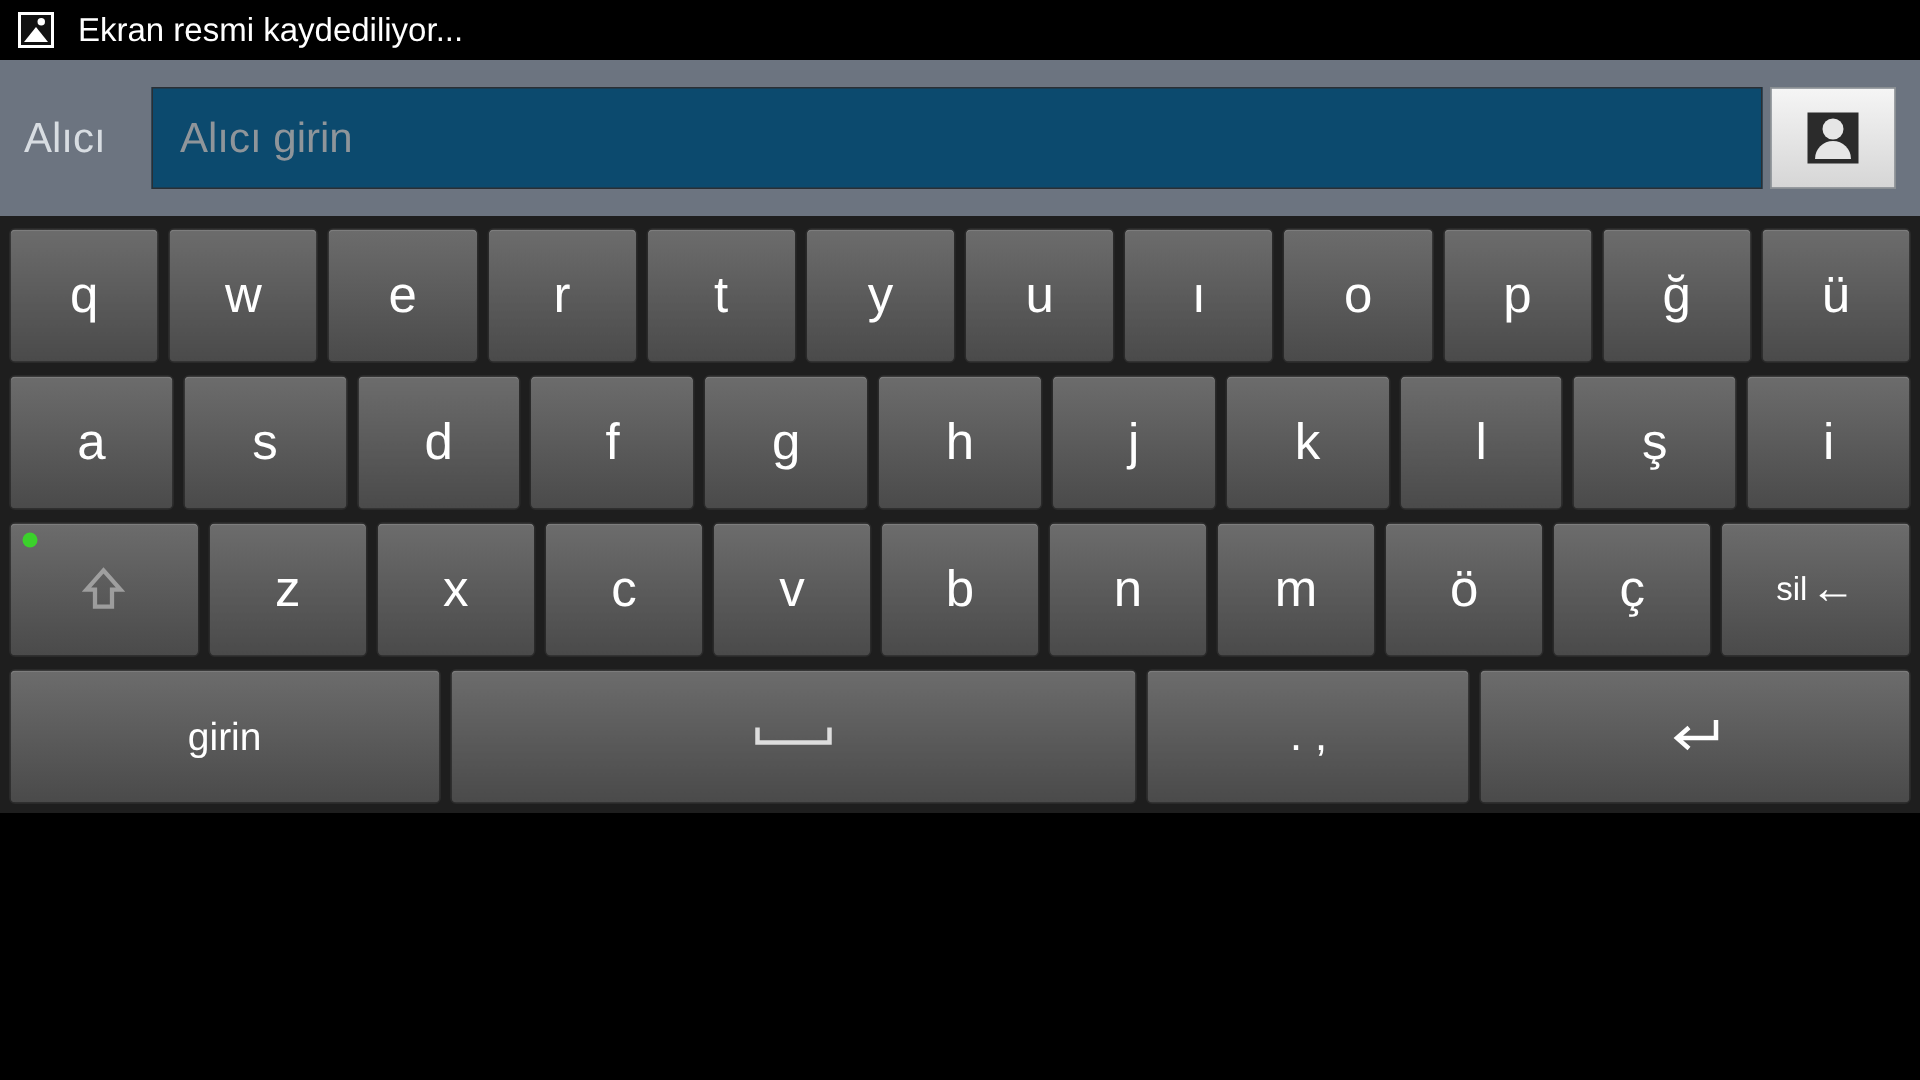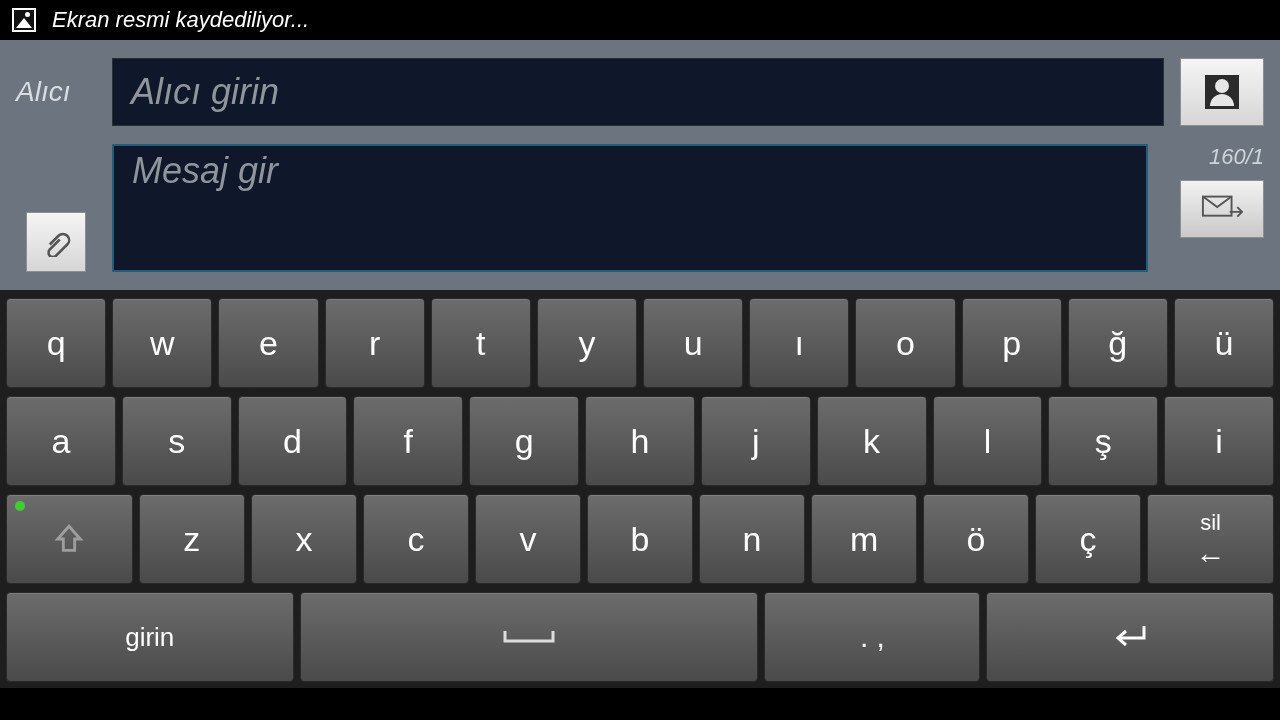--- a/index.html
+++ b/index.html
@@ -1,37 +1,37 @@
 <!DOCTYPE html>
 <html><head>
 <meta charset="utf-8">
 <style>
   * { box-sizing: border-box; margin: 0; padding: 0; }
   html, body { width: 1280px; height: 720px; overflow: hidden; font-family: Arial, Helvetica, sans-serif; background:#000; }
   .statusbar {
-    height: 40px; background:#000; display:flex; align-items:center; padding:0 12px; gap:16px;font-style:italic;
+    height: 40px; background:#000; display:flex; align-items:center; padding:0 12px; gap:16px;
   }
   .statusbar .picicon {
     width:24px; height:24px; border:2px solid #fff; position:relative; background:#111;
   }
   .statusbar .picicon::before{
     content:""; position:absolute; bottom:2px; left:2px; width:0; height:0;
     border-left:8px solid transparent; border-right:8px solid transparent; border-bottom:10px solid #fff;
   }
   .statusbar .picicon::after{
     content:""; position:absolute; top:2px; right:4px; width:5px; height:5px; border-radius:50%; background:#fff;
   }
   .status-text { color:#fff; font-size:22px; }
   .compose {
     background:#6c7480; padding:18px 16px 18px 16px; display:flex; flex-direction:column; gap:18px;
   }
-  .row { display:flex; align-items:stretch; gap:16px;font-style:italic; }
+  .row { display:flex; align-items:stretch; gap:5px; }
   .label { color:#d8dde2; font-size:28px; display:flex; align-items:center; width:80px; }
   .field {
-    flex:1; background:#0f172a; border:1px solid #2a2f34; padding:4px 18px; color:#8f959a; font-size:36px;
+    flex:1; background:#0c4a6e; border:1px solid #2a2f34; padding:14px 18px; color:#8f959a; font-size:28px;
     height:68px; display:flex; align-items:center;
   }
   .field.msg { height:128px; align-items:flex-start; border:2px solid #1e5f7a; }
   .btn {
     width:84px; background:linear-gradient(#f5f5f5,#d6d6d6); border:1px solid #8a8f93; display:flex; align-items:center; justify-content:center;
   }
   .btn.small { height:68px; }
   .btn .contact-icon {
     width:34px; height:34px; background:#2b2b2b; position:relative;
   }
@@ -56,21 +56,21 @@
 
   
   .kbd { background:#1e1e1e; padding:8px 6px 6px 6px; display:flex; flex-direction:column; gap:8px; }
   .krow { display:flex; gap:6px; }
   .key {
     flex:1; height:90px; background:linear-gradient(#6c6c6c,#4a4a4a); border:1px solid #2a2a2a; border-radius:4px;
     color:#fff; font-size:34px; display:flex; align-items:center; justify-content:center; cursor:pointer; user-select:none;
     box-shadow: inset 0 1px 0 rgba(255,255,255,.12);
   }
   .krow3 .shift { flex:1.2; position:relative; }
-  .krow3 .sil   { flex:1.2; flex-direction:column; font-size:22px; gap:2px; }
+  .krow3 .sil   { flex:1.2; flex-direction:row; font-size:22px; gap:2px; }
   .green-dot { position:absolute; top:6px; left:8px; width:10px; height:10px; background:#3bd12b; border-radius:50%; }
   .shift svg { width:34px; height:34px; opacity:.7; }
   .sil .arrow { font-size:30px; line-height:1; }
   .krow4 .wide1 { flex:2; font-size:26px; }
   .krow4 .wide2 { flex:2; font-size:28px; }
   .krow4 .space { flex:3.2; }
   .krow4 .punct { flex:1.5; font-size:30px; }
   .krow4 .enter { flex:2; }
   .space svg { width:60px; height:24px; }
   .enter svg { width:44px; height:30px; }
@@ -87,42 +87,20 @@
   <div class="row">
     <div class="label">Alıcı</div>
     <div class="field">
       <span>Alıcı girin</span>
     </div>
     <div class="btn small">
       <div class="contact-icon"></div>
     </div>
   </div>
 
-  <div class="row">
-    <div class="row2-left">
-      <div class="attach-btn">
-        <svg viewBox="0 0 24 24">
-          <path fill="none" stroke="#555" stroke-width="2" d="M7 14l7-7c2-2 5-2 7 0s2 5 0 7l-9 9c-1.3 1.3-3.7 1.3-5 0s-1.3-3.7 0-5l8-8"></path>
-        </svg>
-      </div>
-    </div>
-    <div class="field msg">
-      <span>Mesaj gir</span>
-    </div>
-    <div class="send-col">
-      <div class="counter">160/1</div>
-      <div class="send-btn">
-        <svg viewBox="0 0 44 30">
-          <rect x="2" y="2" width="30" height="20" fill="none" stroke="#555" stroke-width="2"></rect>
-          <path d="M2 2 L17 13 L32 2" fill="none" stroke="#555" stroke-width="2"></path>
-          <path d="M30 18 L42 18 M38 13 L43 18 L38 23" fill="none" stroke="#555" stroke-width="2"></path>
-        </svg>
-      </div>
-    </div>
-  </div>
 </div>
 
 <div class="kbd">
   <div class="krow krow1">
     <div class="key">q</div>
     <div class="key">w</div>
     <div class="key">e</div>
     <div class="key">r</div>
     <div class="key">t</div>
     <div class="key">y</div>

